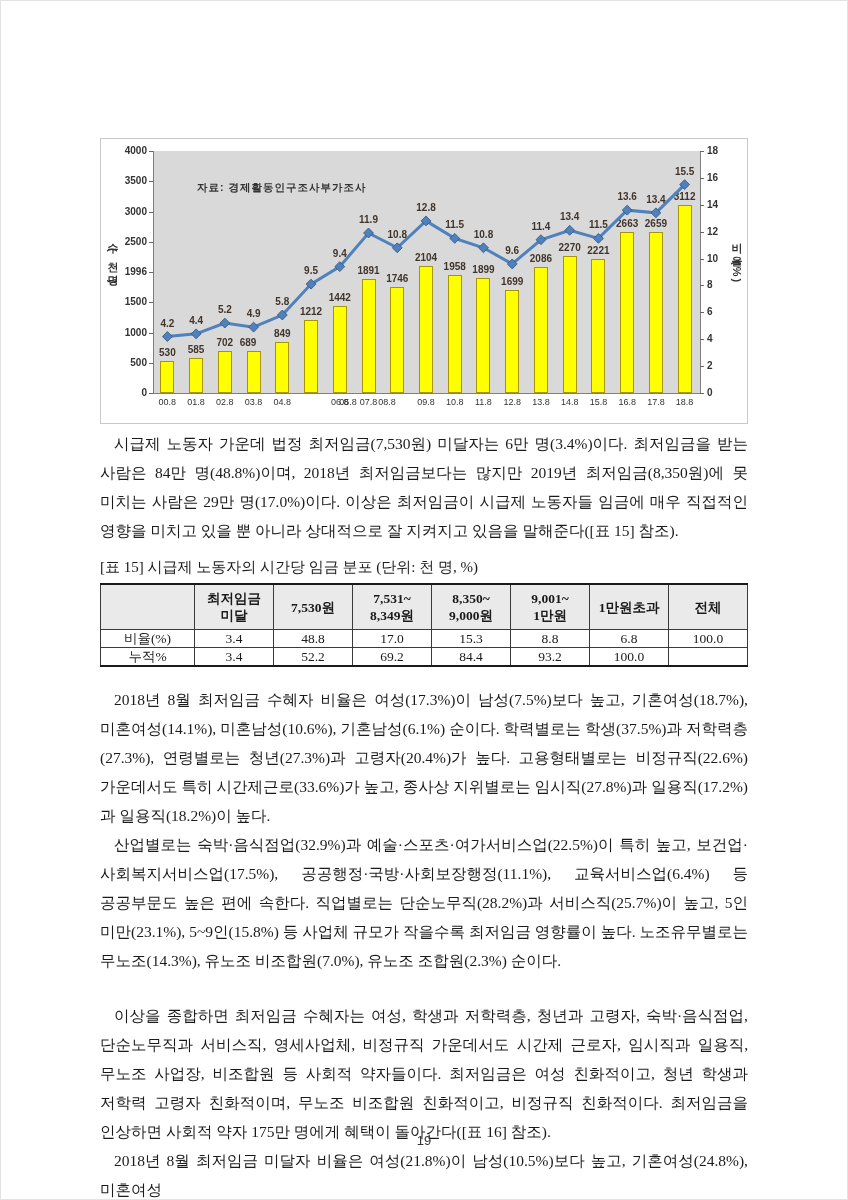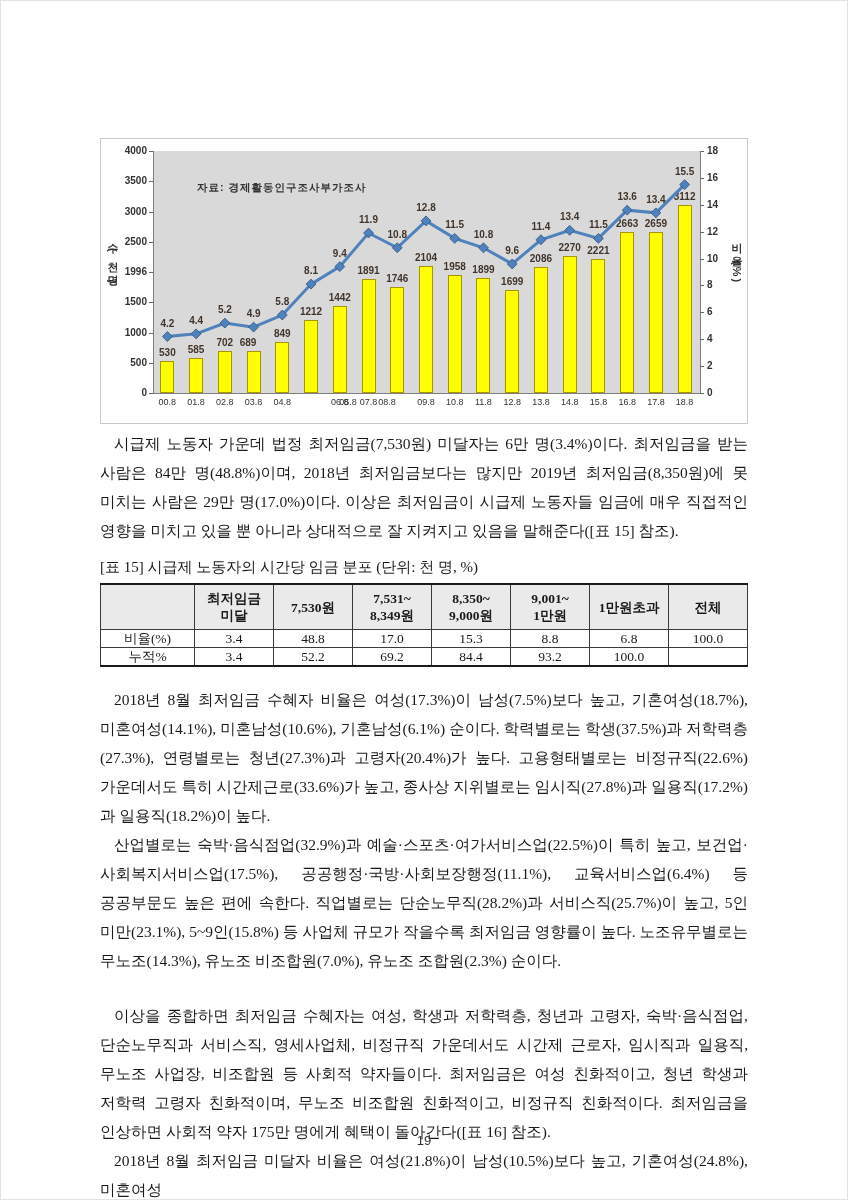--- a/index.html
+++ b/index.html
@@ -191,21 +191,21 @@
       <rect x="493.9210526315789" y="95.8888888888889" width="7" height="7" fill="#4f81bd" stroke="#35597f" stroke-width="0.8" transform="rotate(45 497.4210526315789 99.3888888888889)"></rect>
       <rect x="522.6578947368421" y="67.65555555555557" width="7" height="7" fill="#4f81bd" stroke="#35597f" stroke-width="0.8" transform="rotate(45 526.1578947368421 71.15555555555557)"></rect>
       <rect x="551.3947368421053" y="70.34444444444443" width="7" height="7" fill="#4f81bd" stroke="#35597f" stroke-width="0.8" transform="rotate(45 554.8947368421053 73.84444444444443)"></rect>
       <rect x="580.1315789473684" y="42.1111111111111" width="7" height="7" fill="#4f81bd" stroke="#35597f" stroke-width="0.8" transform="rotate(45 583.6315789473684 45.6111111111111)"></rect>
     </svg>
     <div class="datum-label" style="left: 50.3684px; top: 178.533px; width: 32px;">4.2</div>
     <div class="datum-label" style="left: 79.1053px; top: 175.844px; width: 32px;">4.4</div>
     <div class="datum-label" style="left: 107.842px; top: 165.089px; width: 32px;">5.2</div>
     <div class="datum-label" style="left: 136.579px; top: 169.122px; width: 32px;">4.9</div>
     <div class="datum-label" style="left: 165.316px; top: 157.022px; width: 32px;">5.8</div>
-    <div class="datum-label" style="left: 194.053px; top: 126.1px; width: 32px;">8.1</div>
+    <div class="datum-label" style="left: 194.053px; top: 126.1px; width: 32px;">9.5</div>
     <div class="datum-label" style="left: 222.789px; top: 108.622px; width: 32px;">9.4</div>
     <div class="datum-label" style="left: 251.526px; top: 75.0111px; width: 32px;">11.9</div>
     <div class="datum-label" style="left: 280.263px; top: 89.8px; width: 32px;">10.8</div>
     <div class="datum-label" style="left: 309px; top: 62.9111px; width: 32px;">12.8</div>
     <div class="datum-label" style="left: 337.737px; top: 80.3889px; width: 32px;">11.5</div>
     <div class="datum-label" style="left: 366.474px; top: 89.8px; width: 32px;">10.8</div>
     <div class="datum-label" style="left: 395.211px; top: 105.933px; width: 32px;">9.6</div>
     <div class="datum-label" style="left: 423.947px; top: 81.7333px; width: 32px;">11.4</div>
     <div class="datum-label" style="left: 452.684px; top: 72.3222px; width: 32px;">13.4</div>
     <div class="datum-label" style="left: 481.421px; top: 80.3889px; width: 32px;">11.5</div>

